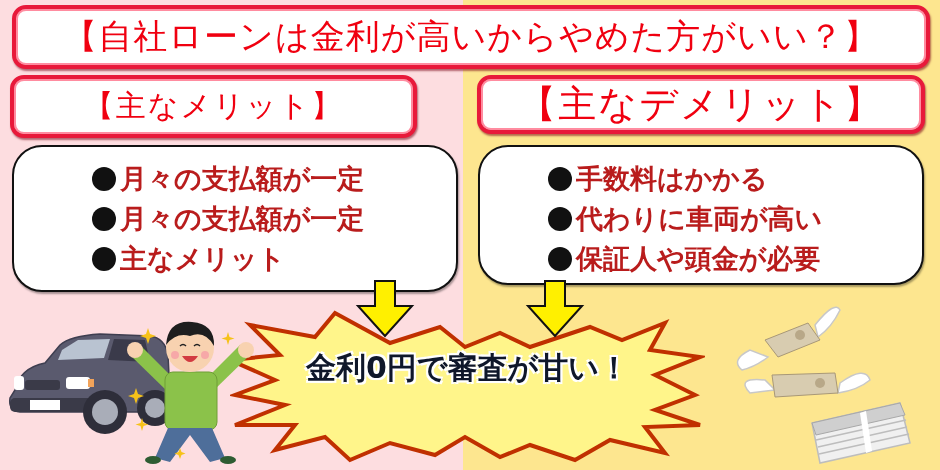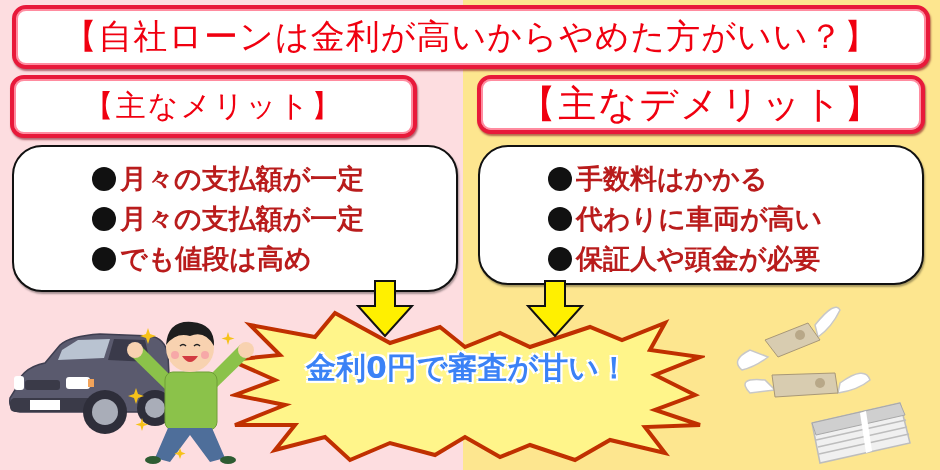--- a/index.html
+++ b/index.html
@@ -44,21 +44,21 @@
   }
   #merit-list .list-item { padding-left: 78px; }
   #demerit-list .list-item { padding-left: 68px; }
   .bullet { display: inline-block; width: 24px; height: 24px; border-radius: 50%; background: #111; margin-right: 4px; }
 
   .arrow { position: absolute; width: 60px; height: 58px; }
 
   #burst { position: absolute; left: 230px; top: 305px; width: 475px; height: 160px; }
   #burst-text {
     position: absolute; left: 230px; top: 345px; width: 475px;
-    text-align: center; color: #3b82f6; font-weight: bold;
+    text-align: center; color: #0f172a; font-weight: bold;
     font-size: 30px; line-height: 45px;
     text-shadow: 0 0 3px #fff, 0 0 3px #fff, 2px 2px 0 #fff, -2px -2px 0 #fff, 2px -2px 0 #fff, -2px 2px 0 #fff;
     white-space: nowrap;
   }
   #car-person { position: absolute; left: 0; top: 300px; width: 260px; height: 170px; }
   #money { position: absolute; left: 720px; top: 295px; width: 220px; height: 175px; }
 </style>
 </head>
 <body>
 
@@ -80,21 +80,21 @@
   <div class="list-item">
     <span class="bullet"></span>
     <span>月々の支払額が一定</span>
   </div>
   <div class="list-item">
     <span class="bullet"></span>
     <span>月々の支払額が一定</span>
   </div>
   <div class="list-item">
     <span class="bullet"></span>
-    <span>でも値段は高め</span>
+    <span>主なメリット</span>
   </div>
 </div>
 
 <div id="demerit-list" class="list-box">
   <div class="list-item">
     <span class="bullet"></span>
     <span>手数料はかかる</span>
   </div>
   <div class="list-item">
     <span class="bullet"></span>

